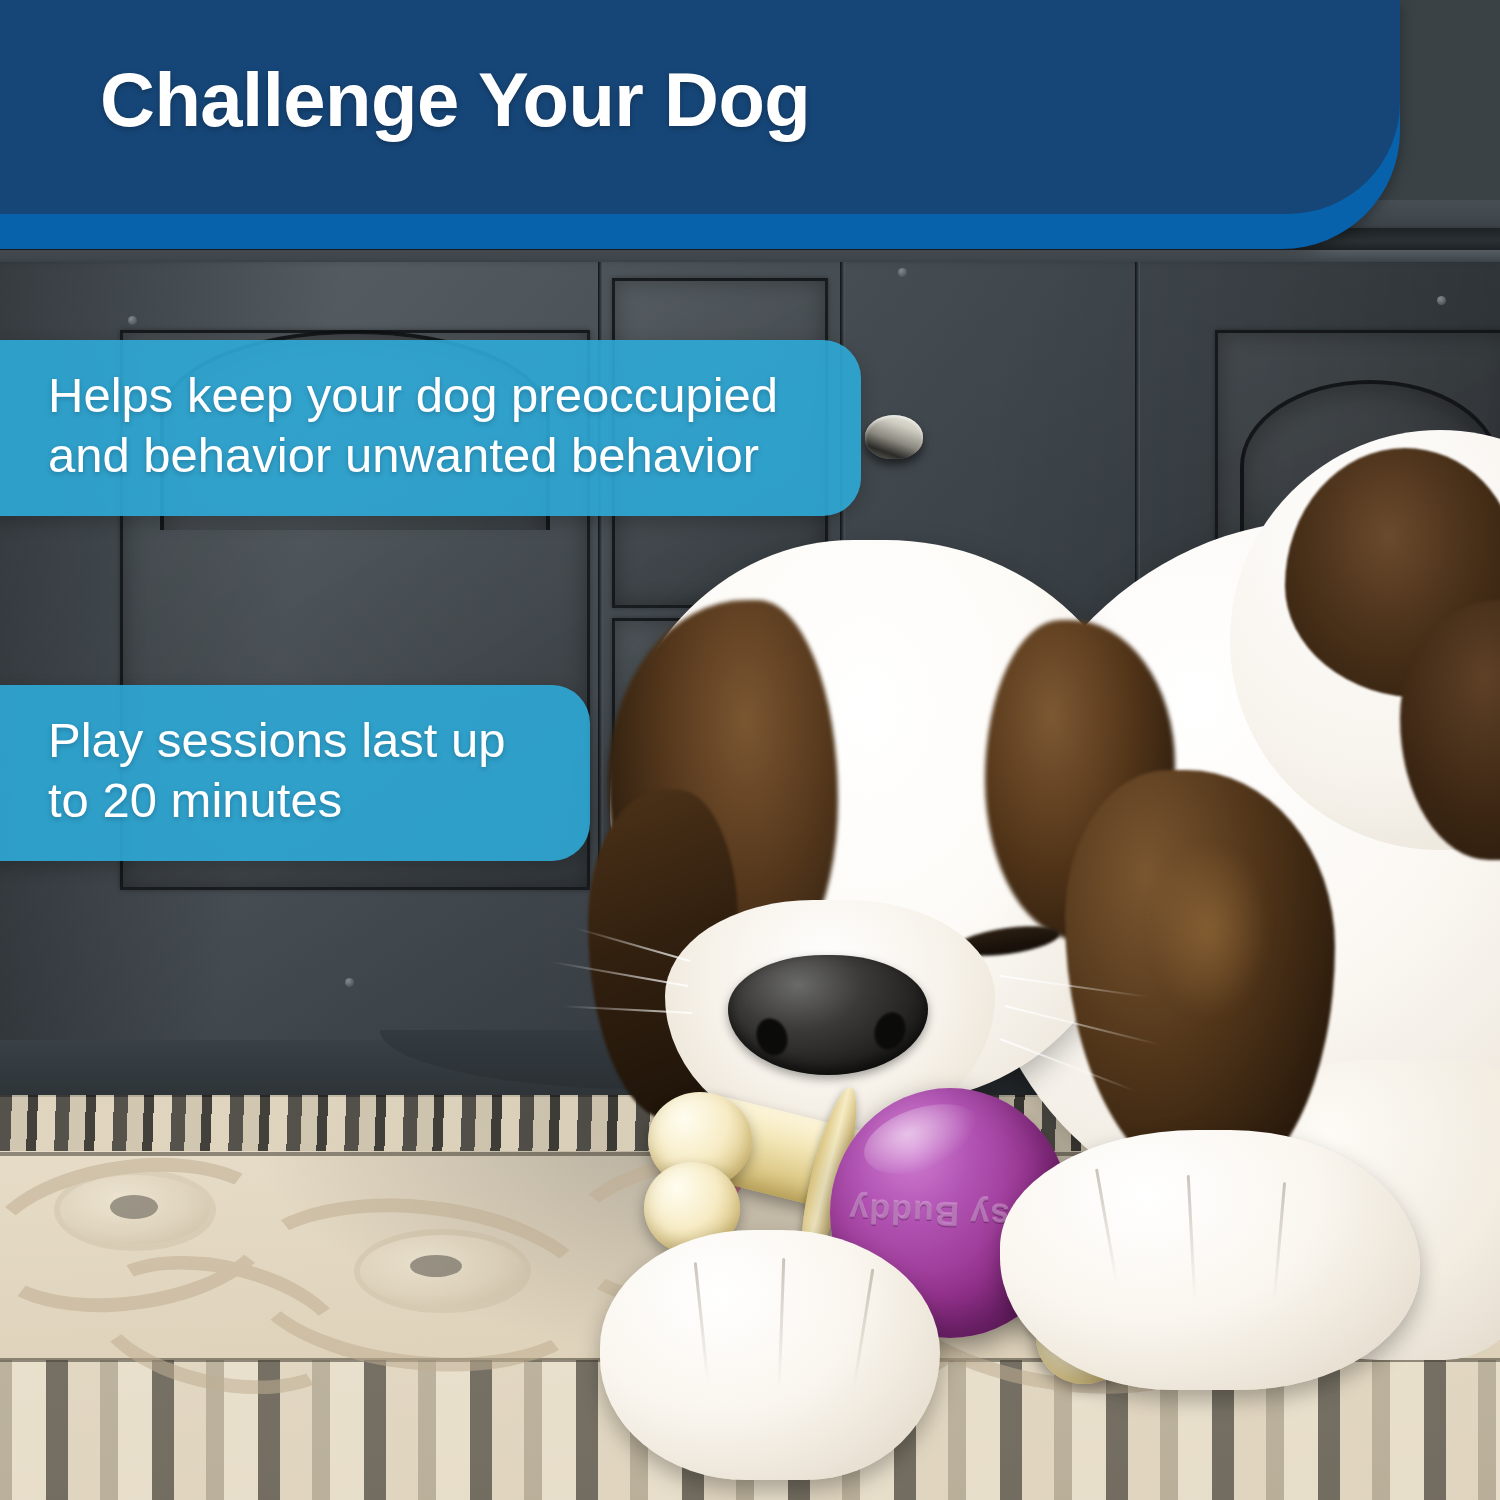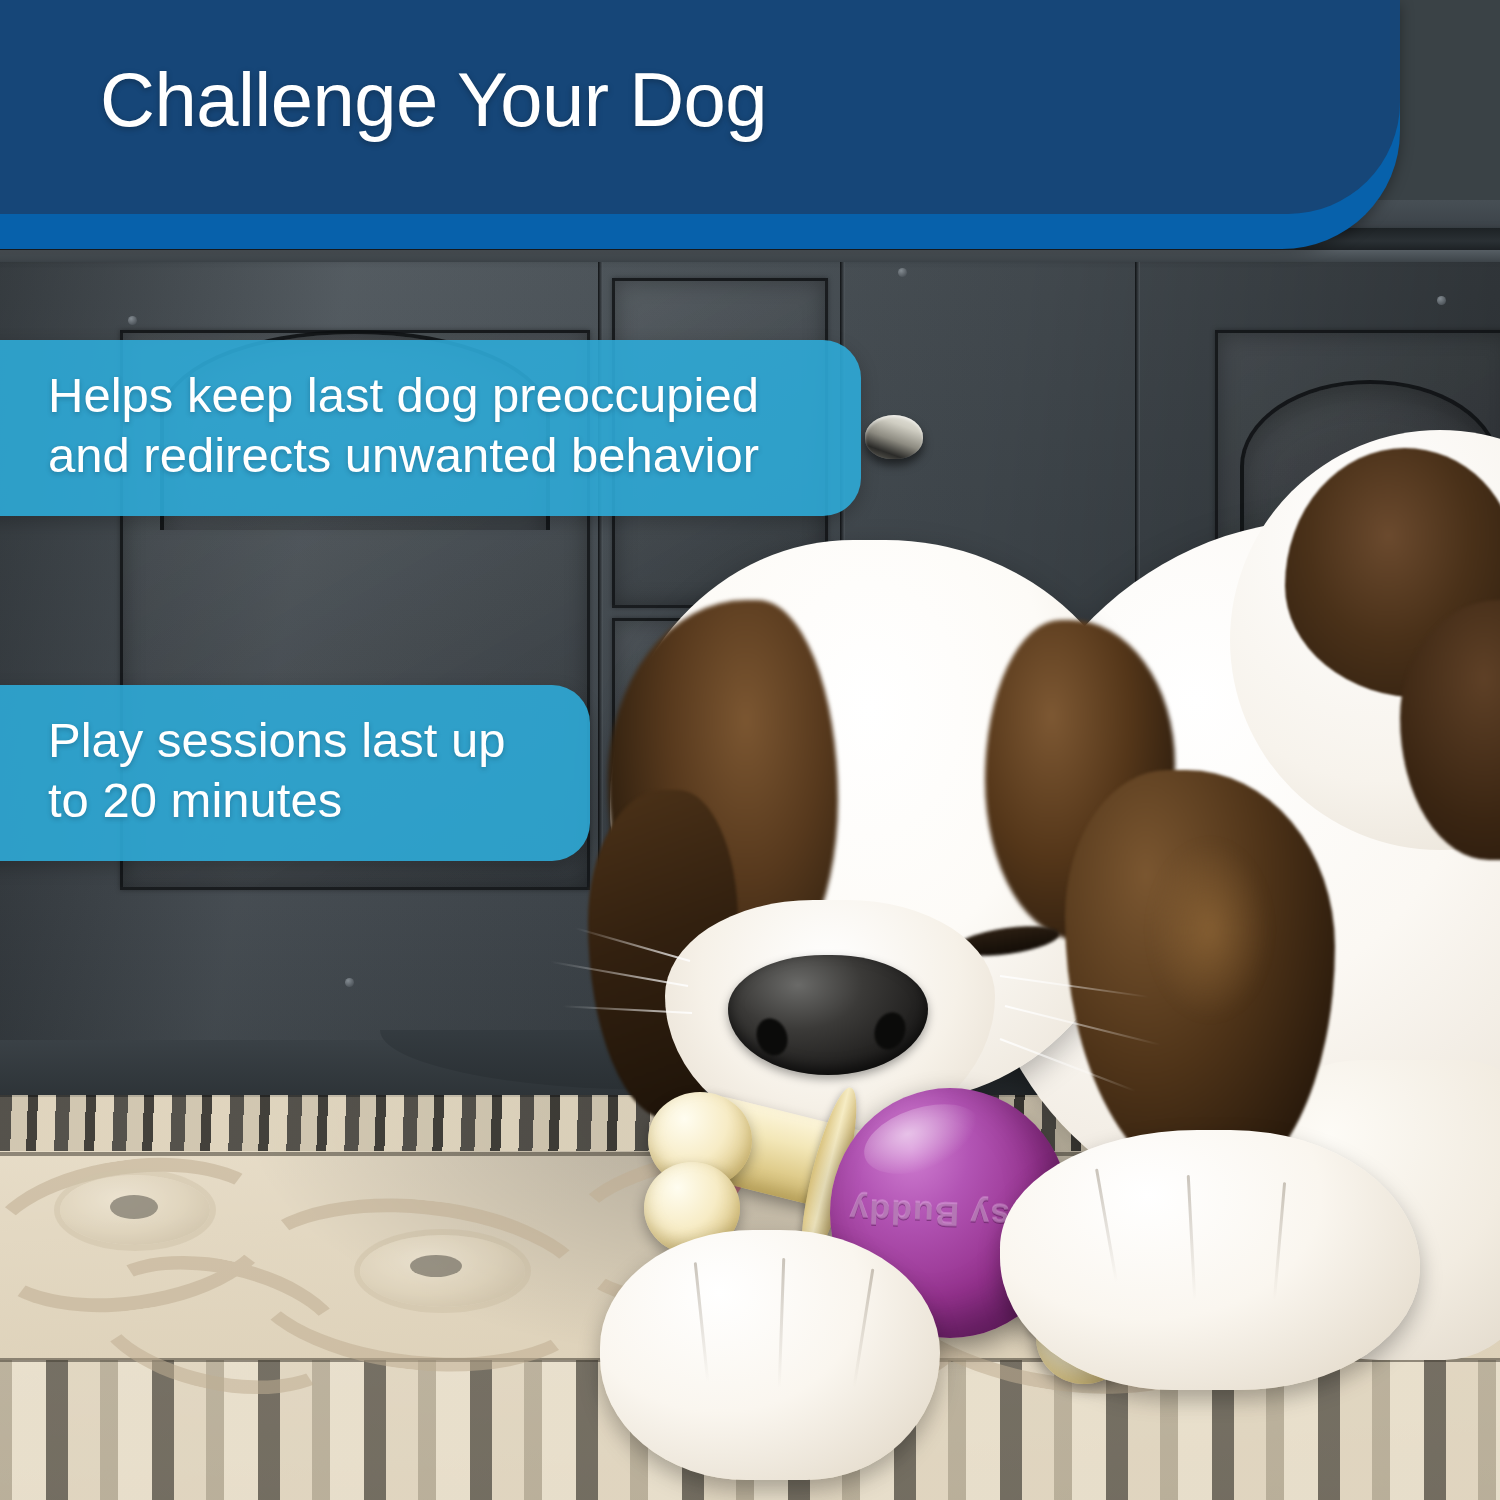--- a/index.html
+++ b/index.html
@@ -325,21 +325,21 @@
     background:#0761ab;
     box-shadow:0 4px 14px rgba(0,0,0,.35);
   }
   .header-main {
     position:absolute; left:-20px; top:0; width:1420px; height:214px;
     border-bottom-right-radius:112px;
     background:#164678;
   }
   .header-title {
     position:absolute; left:100px; top:62px;
-    font-size:76px; font-weight:normal; color:#ffffff;
+    font-size:76px; font-weight:bold; color:#ffffff;
     letter-spacing:-0.5px; line-height:1;
     text-shadow:0 2px 6px rgba(0,0,0,.28);
     white-space:nowrap;
   }
 
   .callout {
     position:absolute; left:-40px;
     background:rgba(45,170,215,.90);
     border-top-right-radius:38px; border-bottom-right-radius:38px;
     box-shadow:0 6px 18px rgba(0,0,0,.22);
@@ -472,20 +472,20 @@
     <div class="toe-line" style="left:1105px; top:1168px; height:115px; transform:rotate(-10deg);"></div>
     <div class="toe-line" style="left:1190px; top:1175px; height:125px; transform:rotate(-3deg);"></div>
     <div class="toe-line" style="left:1278px; top:1182px; height:118px; transform:rotate(5deg);"></div>
   </div>
 
   <div class="header-accent"></div>
   <div class="header-main"></div>
   <div class="header-title">Challenge Your Dog</div>
 
   <div class="callout" id="callout-1">
-    <p>Helps keep last dog preoccupied and redirects unwanted behavior</p>
+    <p>Helps keep your dog preoccupied and behavior unwanted behavior</p>
   </div>
 
   <div class="callout" id="callout-2">
     <p>Play sessions last up to 20 minutes</p>
   </div>
 
 </div>
 
 </body></html>

